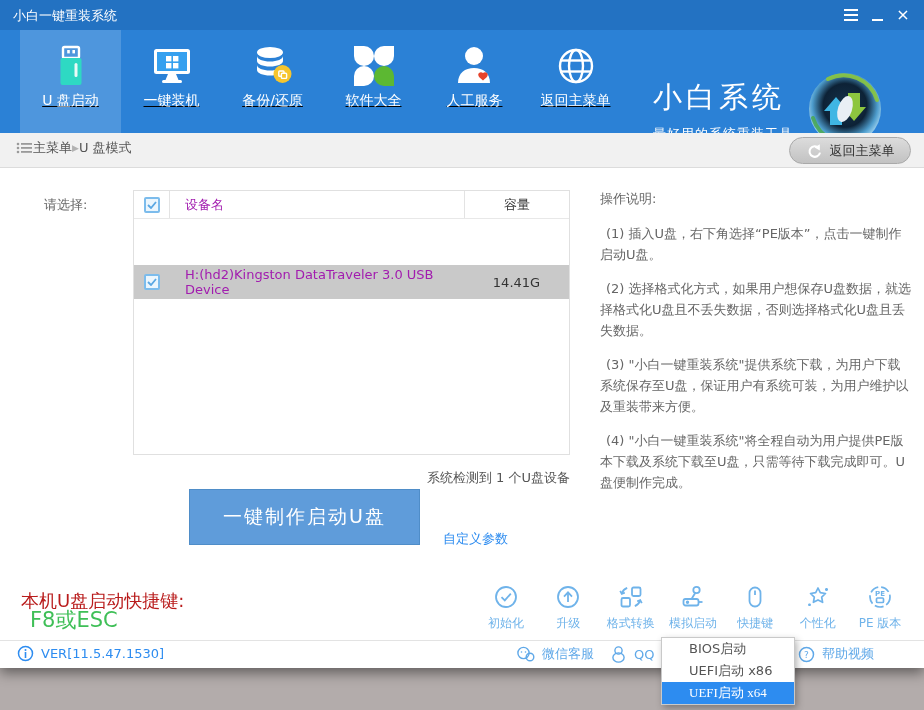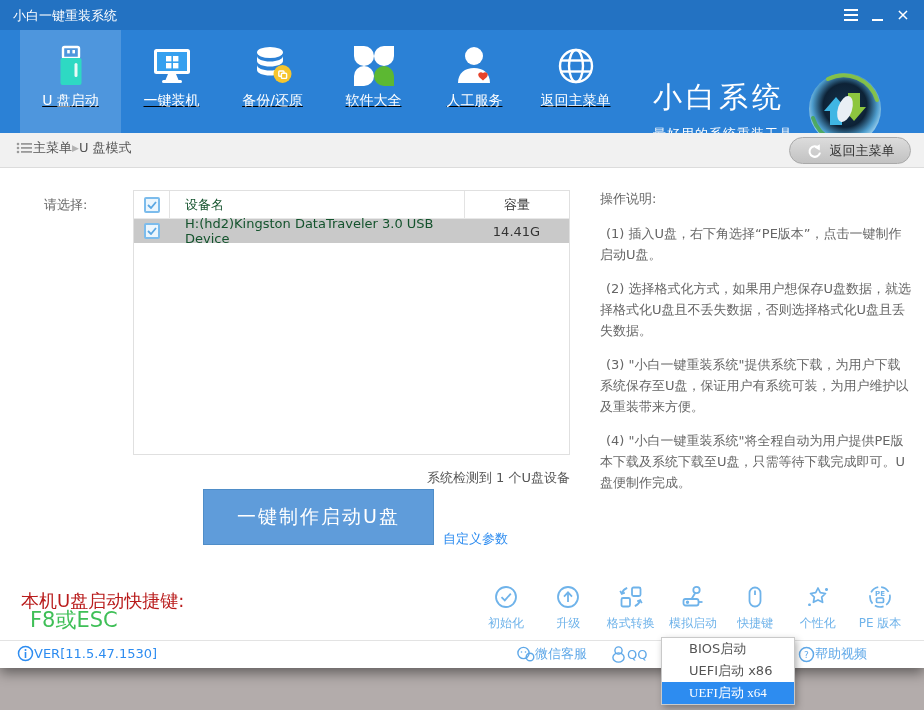--- a/index.html
+++ b/index.html
@@ -47,50 +47,50 @@
 
   
   .select-label { position:absolute; left:44px; top:196px; font-size:13px; color:#666; }
 
   .device-table { position:absolute; left:133px; top:190px; width:437px; height:265px;
                   border:1px solid #e0e0e0; background:#fff; }
   .t-header { height:28px; display:flex; align-items:stretch; border-bottom:1px solid #e8e8e8; }
   .t-header .col-check { border-right:1px solid #e3e3e3; }
   .t-header .col-cap { border-left:1px solid #e3e3e3; }
   .col-check { width:36px; display:flex; align-items:center; justify-content:center; }
-  .col-device { flex:1; display:flex; align-items:center; padding-left:15px; font-size:13px; color:#14532d; }
+  .col-device { flex:1; display:flex; align-items:center; padding-left:15px; font-size:13px; color:#a21caf; }
   .col-cap { width:105px; display:flex; align-items:center; justify-content:center; font-size:13px; color:#333; }
-  .t-row { height:24px; display:flex; align-items:stretch; background:#c9c9c9; cursor:pointer; }
+  .t-row { height:34px; display:flex; align-items:stretch; background:#c9c9c9; cursor:pointer;margin-top:46px; }
   .checkbox { width:16px; height:16px; border:2px solid #7cbcec; background:#ecf6fd; border-radius:2px;
               display:flex; align-items:center; justify-content:center; cursor:pointer; }
 
   .detect-text { position:absolute; right:354px; top:469px; font-size:13px; color:#555; }
 
-  .make-btn { position:absolute; left:203px; top:489px; width:231px; height:56px;
+  .make-btn { position:absolute; left:189px; top:489px; width:231px; height:56px;
               background:#5f9cda; border:1px solid #4f8dc8; color:#fff; font-size:19px;
               letter-spacing:2px; display:flex; align-items:center; justify-content:center; cursor:pointer; }
   .custom-link { position:absolute; left:443px; top:530px; font-size:13px; color:#2d8cf0; cursor:pointer; }
 
   .instructions { position:absolute; left:600px; top:190px; width:313px; color:#666; }
   .instr-title { font-size:13px; margin-bottom:15px; }
   .instructions p { font-size:13px; line-height:1.62; margin-bottom:13px; text-indent:6px; }
 
   
   .hotkey-label { position:absolute; left:21px; top:589px; font-size:18px; color:#b91c1c; }
   .hotkey-value { position:absolute; left:30px; top:606px; font-size:21px; color:#3fbf57; }
 
   .tools { position:absolute; left:476px; top:583px; width:434px; display:flex; justify-content:space-between; }
   .tool { width:60px; text-align:center; color:#6fb3ea; cursor:pointer; }
   .tool-icon { height:28px; display:flex; align-items:center; justify-content:center; }
   .tool-label { font-size:12px; margin-top:4px; white-space:nowrap; }
 
   
   .statusbar { position:absolute; left:0; top:640px; width:100%; height:28px; background:#fff;
                border-top:1px solid #e3e3e3; }
-  .sb-item { position:absolute; top:4px; display:flex; align-items:center; font-size:13px; cursor:pointer; }
+  .sb-item { position:absolute; top:4px; display:flex; align-items:center; gap:7px; font-size:13px; cursor:pointer; }
   .sb-ver { left:17px; color:#2d8cf0; }
   .sb-wechat { left:516px; color:#5fa8e8; }
   .sb-qq { left:610px; color:#5fa8e8; }
   .sb-help { left:798px; color:#5fa8e8; }
 
   
   .popup { position:absolute; left:661px; top:637px; width:134px; background:#fff;
            border:1px solid #c9c9c9; box-shadow:2px 3px 7px rgba(0,0,0,.3); z-index:10; }
   .popup-item { height:22px; line-height:22px; padding-left:27px; font-size:13px; color:#555; cursor:pointer; }
   .popup-item.selected { background:#2d8cf0; color:#fff;font-family:Liberation Serif, serif; }

